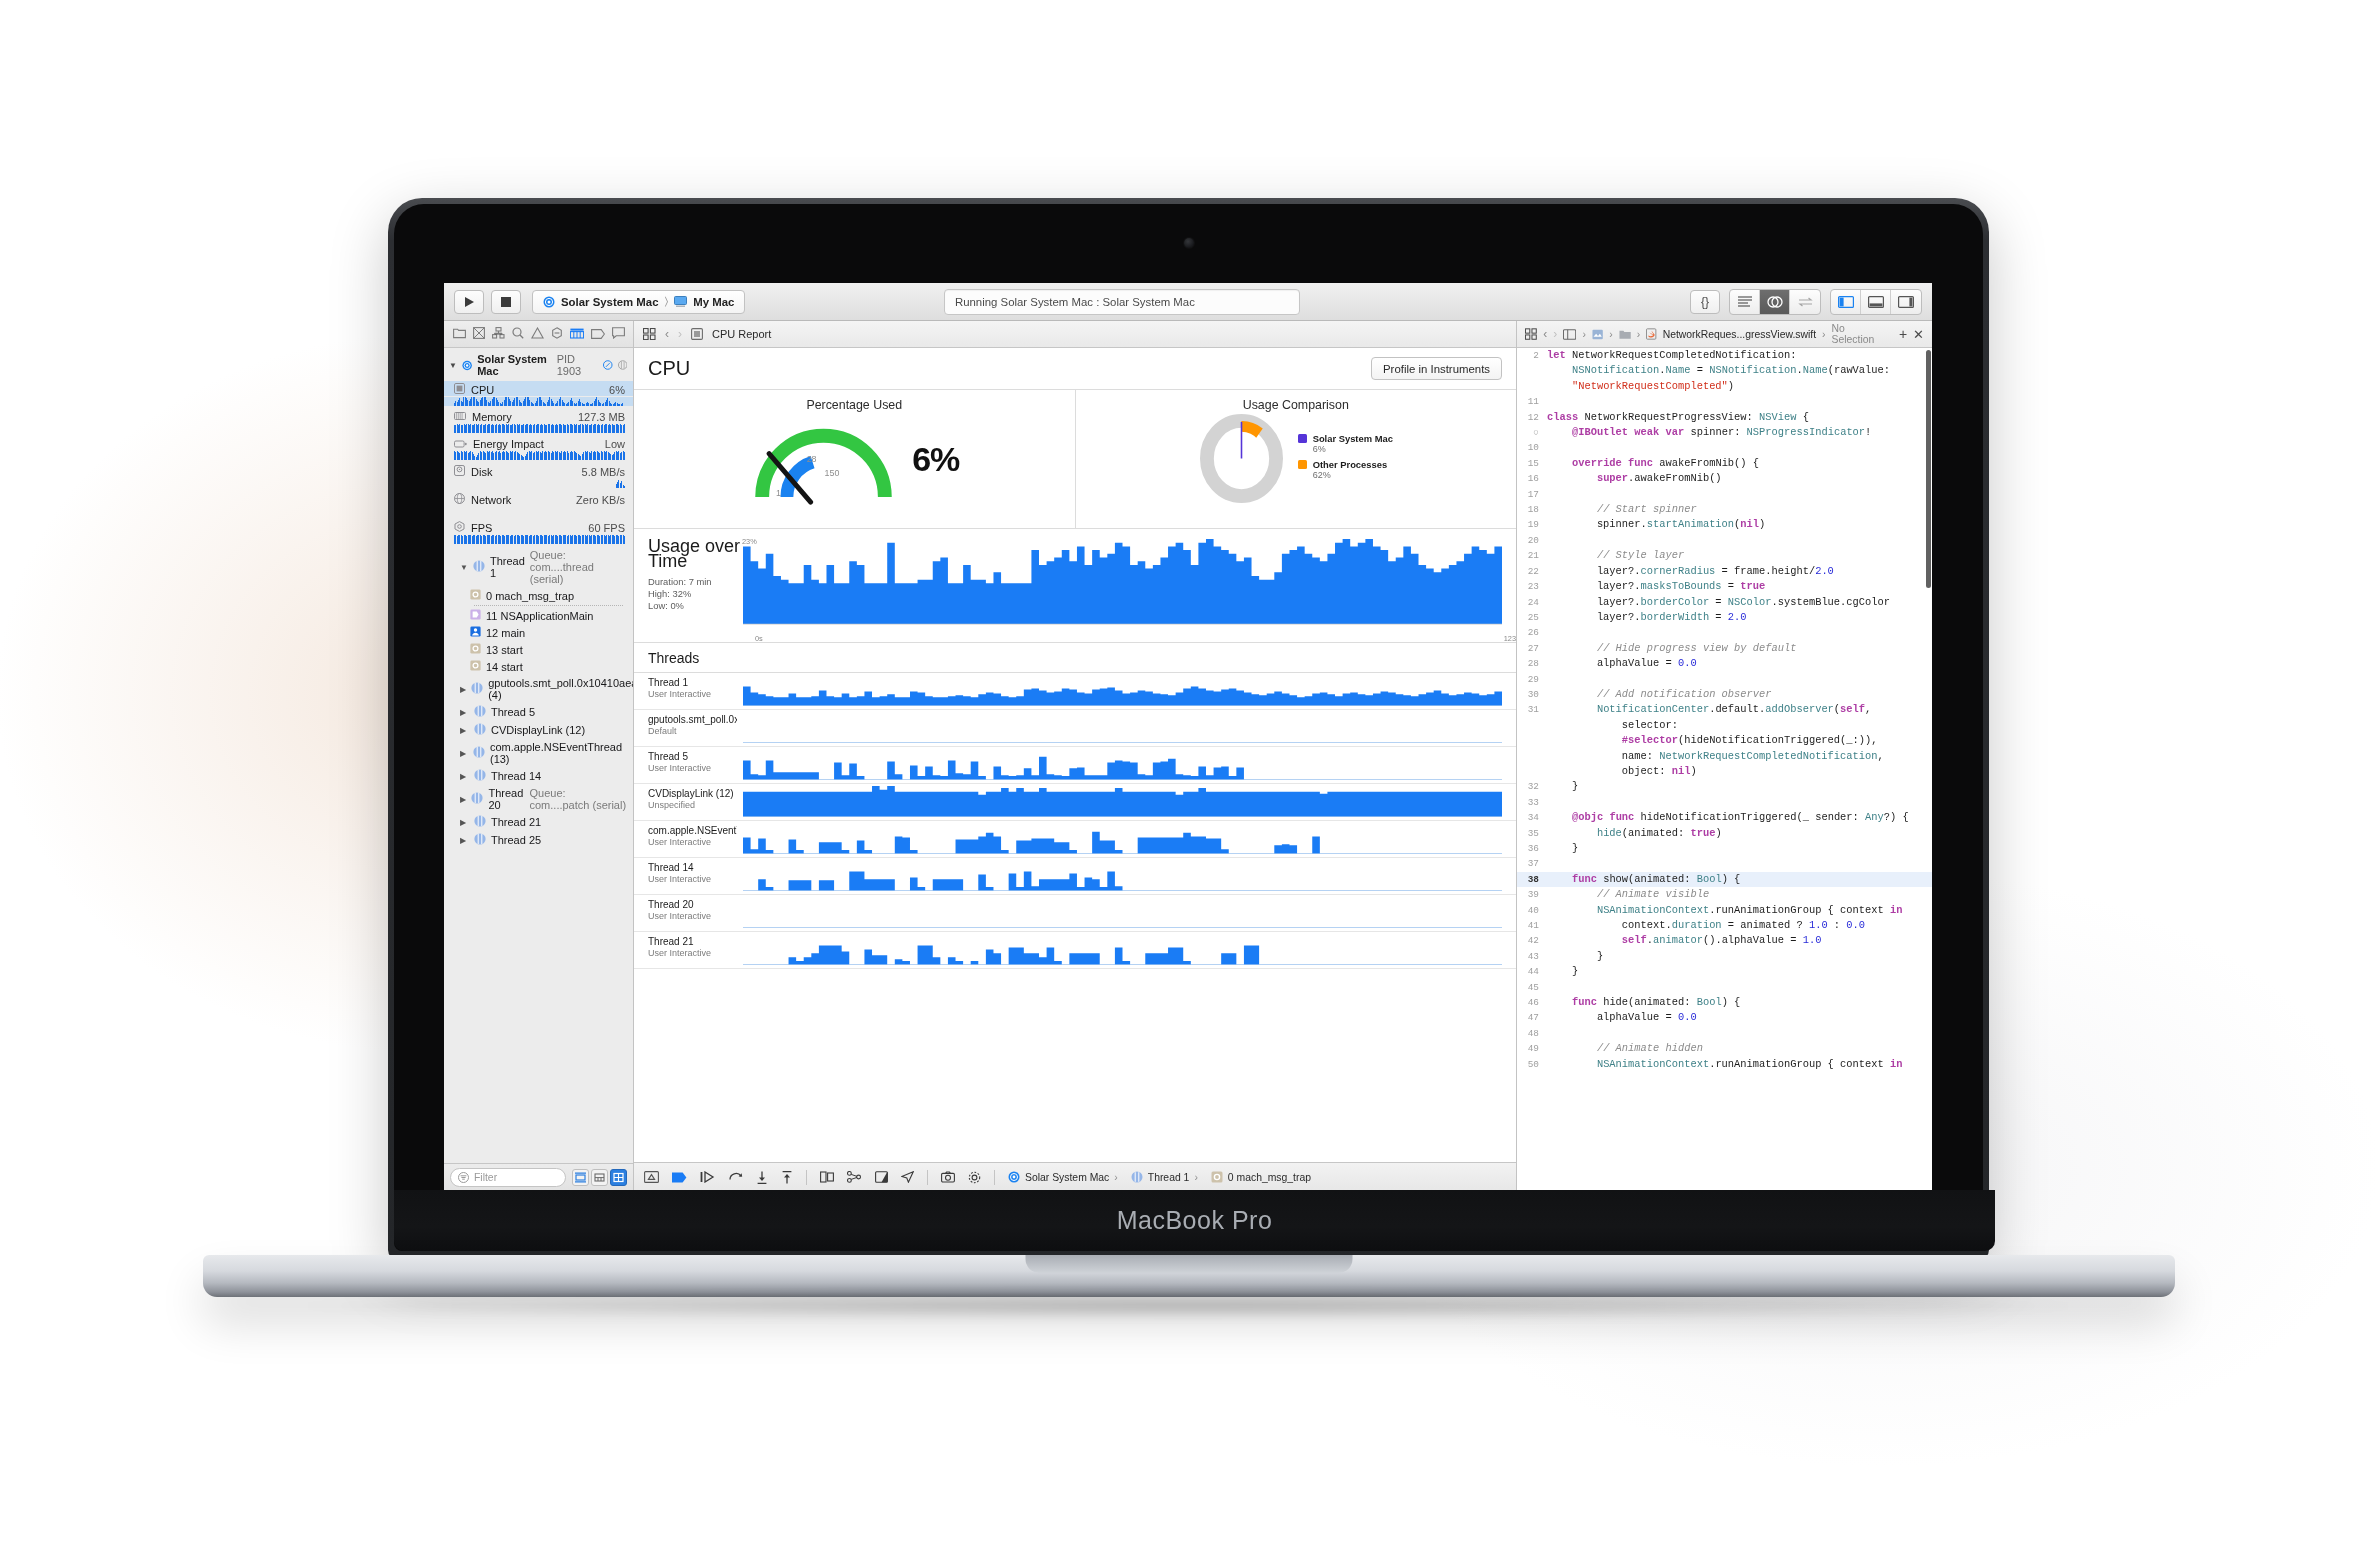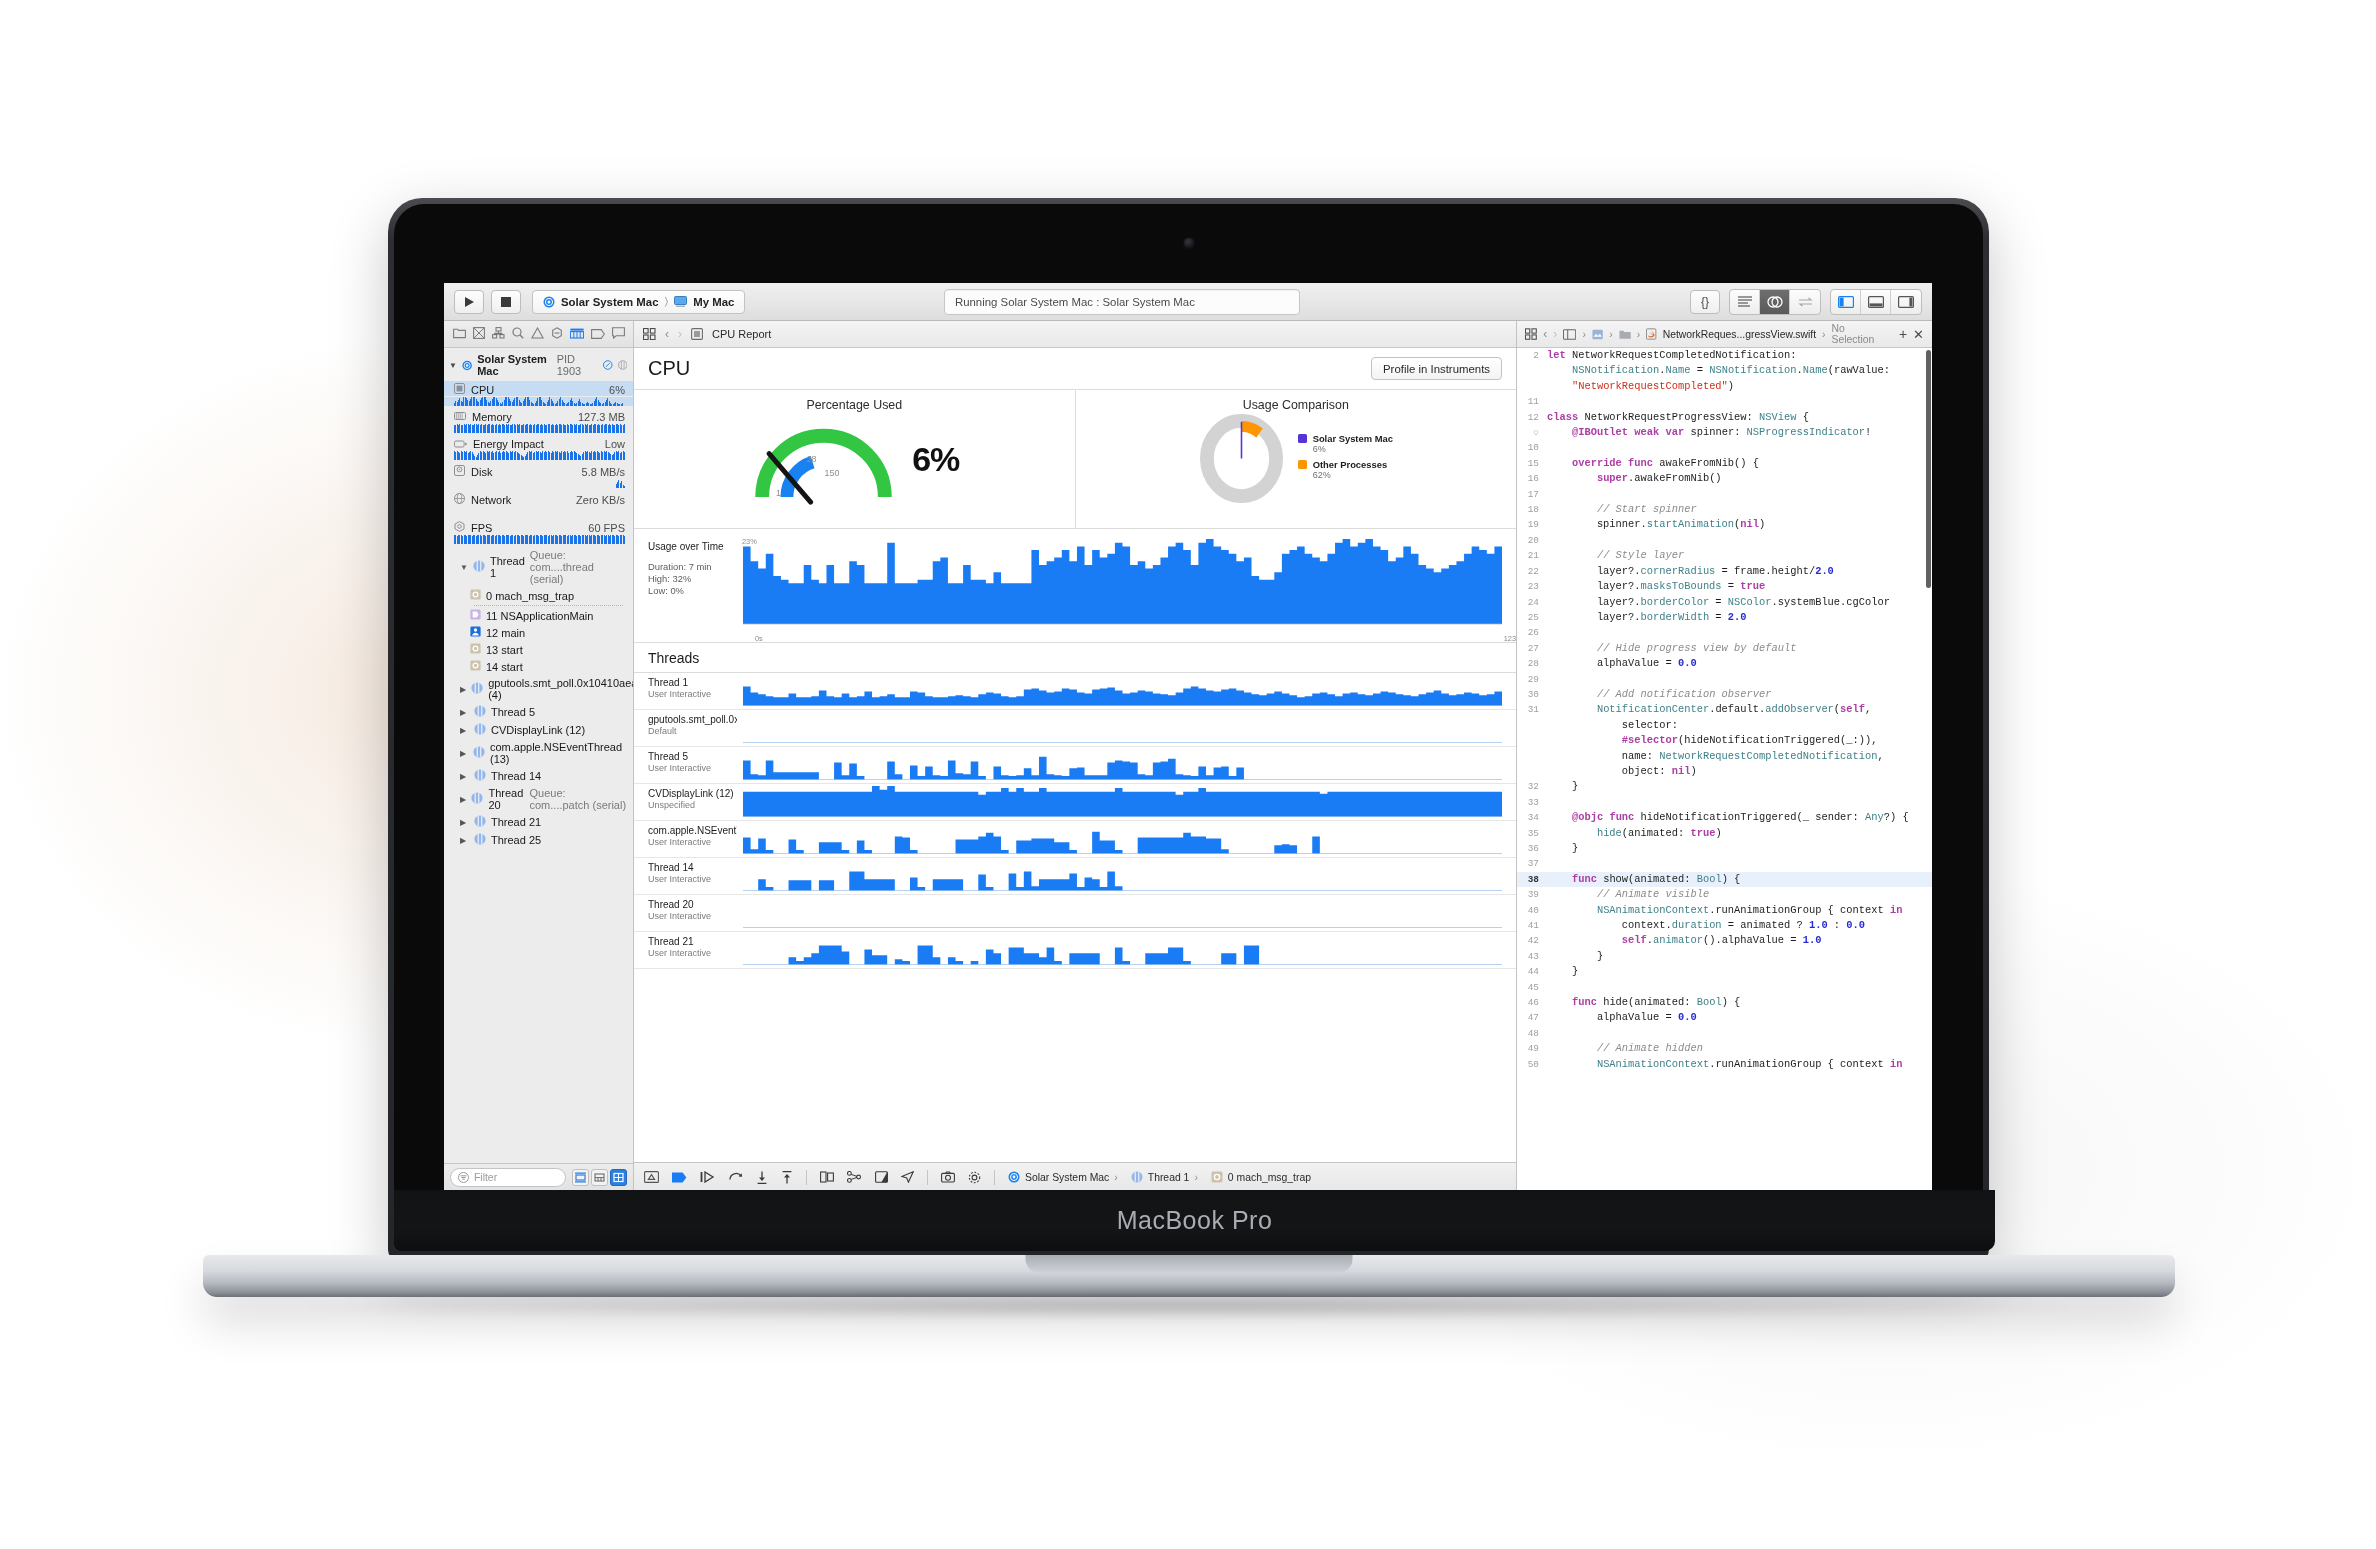--- a/index.html
+++ b/index.html
@@ -215,21 +215,21 @@
   .big-pct { font-size:34px; font-weight:700; color:#111; letter-spacing:-1px; }
   .donut-wrap { display:flex; align-items:center; gap:14px; }
   .legend-item { display:flex; flex-direction:column; margin-bottom:5px; }
   .legend-top { display:flex; align-items:center; gap:6px; }
   .legend-sw { width:9px; height:9px; border-radius:1.5px; }
   .legend-label { font-size:9.4px; font-weight:700; color:#1c1c1c; }
   .legend-val { font-size:9px; color:#6e6e6e; margin-left:15px; }
 
   .usage-row { flex:0 0 114px; display:flex; border-bottom:1px solid #dcdcdc; padding:10px 0 0 0; }
   .usage-left { width:109px; flex:0 0 109px; padding-left:14px; }
-  .usage-h { font-size:10px; color:#1b1b1b; line-height:15px; }
+  .usage-h { font-size:18px; color:#1b1b1b; line-height:15px; }
   .usage-meta { margin-top:7px; font-size:9.4px; color:#5d5d5d; line-height:12px; }
   .usage-chart { flex:1; position:relative; padding-right:14px; }
   .axis-lab { position:absolute; font-size:7.4px; color:#8a8a8a; }
 
   .threads-h { flex:0 0 30px; display:flex; align-items:center; padding:0 14px; font-size:14px; color:#1b1b1b; border-bottom:1px solid #dcdcdc;}
   #threads-list { flex:1; overflow:hidden; }
   .thread-row { display:flex; height:37px; border-bottom:1px solid #e6e6e6; }
   .thread-info { width:109px; flex:0 0 109px; padding:4px 6px 0 14px; }
   .thread-name { font-size:10px; color:#1b1b1b; white-space:nowrap; overflow:hidden; }
   .thread-qos { font-size:9px; color:#7c7c7c; margin-top:1px; }
@@ -258,21 +258,21 @@
   .gut {
     width:30px; flex:0 0 30px; text-align:right; padding-right:8px;
     color:#a0a0a0; font-size:9.4px; user-select:none;
   }
   .cl.hl .gut { color:#333; font-weight:700; }
   .src { flex:1; white-space:pre; color:#1d1d1d; }
   .kw { color:#ad3da4; font-weight:700; }
   .ty { color:#3e8087; }
   .str { color:#d12f1b; }
   .cmt { color:#8b8b8b; font-style:italic; }
-  .num { color:#272ad8; font-weight:700; }
+  .num { color:#272ad8; font-weight:400; }
   .fn  { color:#3e8087; }
   #code-scroll {
     position:absolute; right:1px; top:2px; width:5px; height:238px;
     background:#3a3a3a; border-radius:3px; opacity:.8;
   }
 </style>
 </head>
 <body>
 
 <div id="scene">

